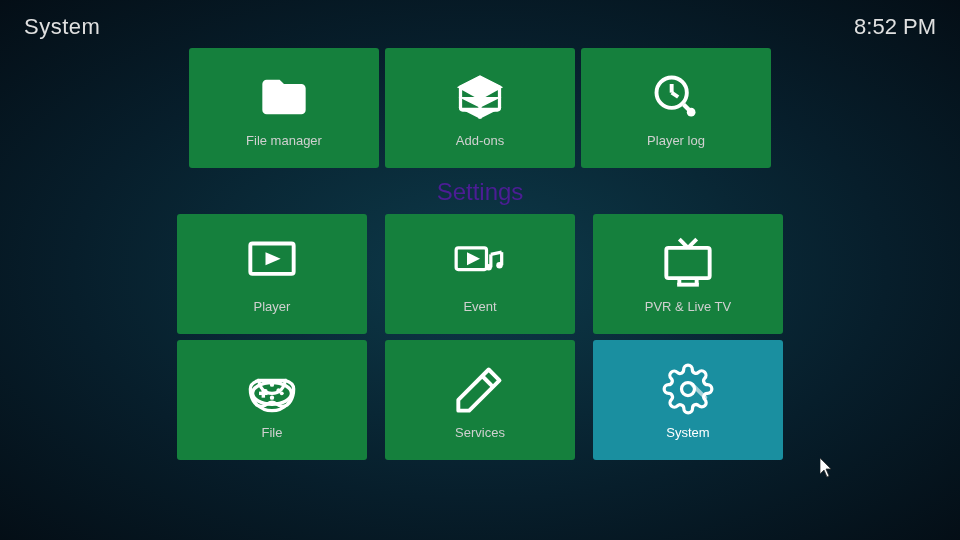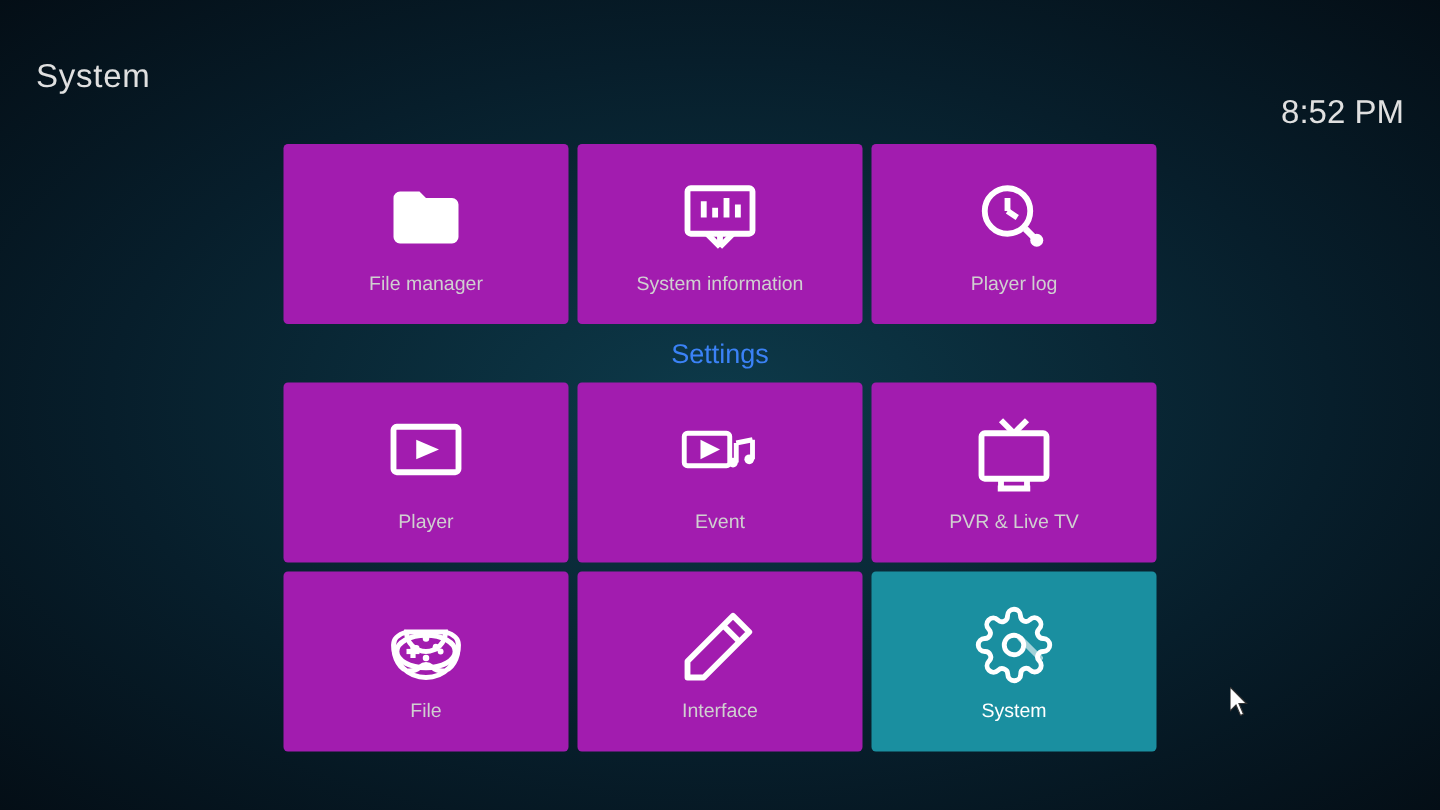--- a/index.html
+++ b/index.html
@@ -25,51 +25,50 @@
       font-size: 22px;
       font-weight: 300;
       letter-spacing: 0.5px;
       color: #e0e0e0;
     }
 
     .clock {
       font-size: 22px;
       font-weight: 300;
       color: #e0e0e0;
-      margin-top: 48px;
     }
 
     .top-row {
       display: flex;
       justify-content: center;
       gap: 6px;
       padding: 0 60px;
       margin-bottom: 10px;
     }
 
     .section-label {
       text-align: center;
-      font-size: 18px;
+      font-size: 24px;
       font-weight: 400;
-      color: #3b82f6;
+      color: #4c1d95;
       margin-bottom: 8px;
     }
 
     .grid-row {
       display: flex;
       justify-content: center;
-      gap: 6px;
+      gap: 18px;
       padding: 0 60px;
       margin-bottom: 6px;
     }
 
     .tile {
       width: 190px;
       height: 120px;
-      background: #a21caf;
+      background: #15803d;
       border-radius: 3px;
       display: flex;
       flex-direction: column;
       align-items: center;
       justify-content: center;
       cursor: pointer;
       transition: background 0.15s;
       flex-shrink: 0;
     }
 
@@ -115,36 +114,34 @@
 
   <div class="tile">
     <div class="tile-icon">
       <svg viewBox="0 0 24 24" xmlns="http://www.w3.org/2000/svg">
         <path d="M10 4H4a2 2 0 00-2 2v12a2 2 0 002 2h16a2 2 0 002-2V8a2 2 0 00-2-2h-8l-2-2z"></path>
       </svg>
     </div>
     <span class="tile-label">File manager</span>
   </div>
 
-
-  <div class="tile">
-    <div class="tile-icon">
-      <svg viewBox="0 0 24 24" xmlns="http://www.w3.org/2000/svg">
-        <rect x="2" y="3" width="20" height="14" rx="1" fill="none" stroke="white" stroke-width="1.8"></rect>
-        <line x1="8" y1="17" x2="12" y2="21" stroke="white" stroke-width="1.8"></line>
-        <line x1="16" y1="17" x2="12" y2="21" stroke="white" stroke-width="1.8"></line>
-        <line x1="12" y1="21" x2="12" y2="17" stroke="white" stroke-width="1.8"></line>
-        <line x1="7" y1="7" x2="7" y2="12" stroke="white" stroke-width="1.8"></line>
-        <line x1="10.5" y1="9" x2="10.5" y2="12" stroke="white" stroke-width="1.8"></line>
-        <line x1="14" y1="6" x2="14" y2="12" stroke="white" stroke-width="1.8"></line>
-        <line x1="17.5" y1="8" x2="17.5" y2="12" stroke="white" stroke-width="1.8"></line>
-      </svg>
-    </div>
-    <span class="tile-label">System information</span>
-  </div>
+  <div class="tile">
+    <div class="tile-icon">
+      <svg viewBox="0 0 24 24" xmlns="http://www.w3.org/2000/svg">
+        <path d="M12 2L2 7l10 5 10-5-10-5zM2 17l10 5 10-5M2 12l10 5 10-5"></path>
+        <path d="M12 2L2 7l10 5 10-5-10-5z" opacity="0"></path>
+
+        <rect x="3" y="9" width="18" height="12" rx="1" opacity="0"></rect>
+        <path d="M21 7.5l-9 5-9-5M3 7.5V17a1 1 0 001 1h16a1 1 0 001-1V7.5M12 3L3 7.5l9 4.5 9-4.5L12 3z" fill="none" stroke="white" stroke-width="1.5"></path>
+        <line x1="12" y1="12" x2="12" y2="22" stroke="white" stroke-width="1.5"></line>
+      </svg>
+    </div>
+    <span class="tile-label">Add-ons</span>
+  </div>
+
 
   <div class="tile">
     <div class="tile-icon">
       <svg viewBox="0 0 24 24" xmlns="http://www.w3.org/2000/svg">
         <circle cx="10" cy="10" r="7" fill="none" stroke="white" stroke-width="1.8"></circle>
         <line x1="10" y1="6" x2="10" y2="10" stroke="white" stroke-width="1.8"></line>
         <line x1="10" y1="10" x2="13" y2="12" stroke="white" stroke-width="1.8"></line>
         <line x1="15.5" y1="15.5" x2="20" y2="20" stroke="white" stroke-width="2"></line>
         <circle cx="19" cy="19" r="2" fill="white"></circle>
       </svg>
@@ -226,21 +223,21 @@
     <span class="tile-label">File</span>
   </div>
 
   <div class="tile">
     <div class="tile-icon">
       <svg viewBox="0 0 24 24" xmlns="http://www.w3.org/2000/svg">
         <path d="M16 3l5 5L7 22H2v-5L16 3z" fill="none" stroke="white" stroke-width="1.8" stroke-linejoin="round"></path>
         <line x1="13" y1="6" x2="18" y2="11" stroke="white" stroke-width="1.8"></line>
       </svg>
     </div>
-    <span class="tile-label">Interface</span>
+    <span class="tile-label">Services</span>
   </div>
 
 
   <div class="tile active">
     <div class="tile-icon">
       <svg viewBox="0 0 24 24" xmlns="http://www.w3.org/2000/svg">
         <path d="M12 15a3 3 0 100-6 3 3 0 000 6z" fill="none" stroke="white" stroke-width="1.5"></path>
         <path d="M19.4 15a1.65 1.65 0 00.33 1.82l.06.06a2 2 0 010 2.83 2 2 0 01-2.83 0l-.06-.06a1.65 1.65 0 00-1.82-.33 1.65 1.65 0 00-1 1.51V21a2 2 0 01-4 0v-.09A1.65 1.65 0 009 19.4a1.65 1.65 0 00-1.82.33l-.06.06a2 2 0 01-2.83-2.83l.06-.06A1.65 1.65 0 004.68 15a1.65 1.65 0 00-1.51-1H3a2 2 0 010-4h.09A1.65 1.65 0 004.6 9a1.65 1.65 0 00-.33-1.82l-.06-.06a2 2 0 012.83-2.83l.06.06A1.65 1.65 0 009 4.68a1.65 1.65 0 001-1.51V3a2 2 0 014 0v.09a1.65 1.65 0 001 1.51 1.65 1.65 0 001.82-.33l.06-.06a2 2 0 012.83 2.83l-.06.06A1.65 1.65 0 0019.4 9a1.65 1.65 0 001.51 1H21a2 2 0 010 4h-.09a1.65 1.65 0 00-1.51 1z" fill="none" stroke="white" stroke-width="1.5"></path>
 
         <path d="M14 10l6 6" fill="none" stroke="white" stroke-width="1.8" stroke-linecap="round" opacity="0.6"></path>

